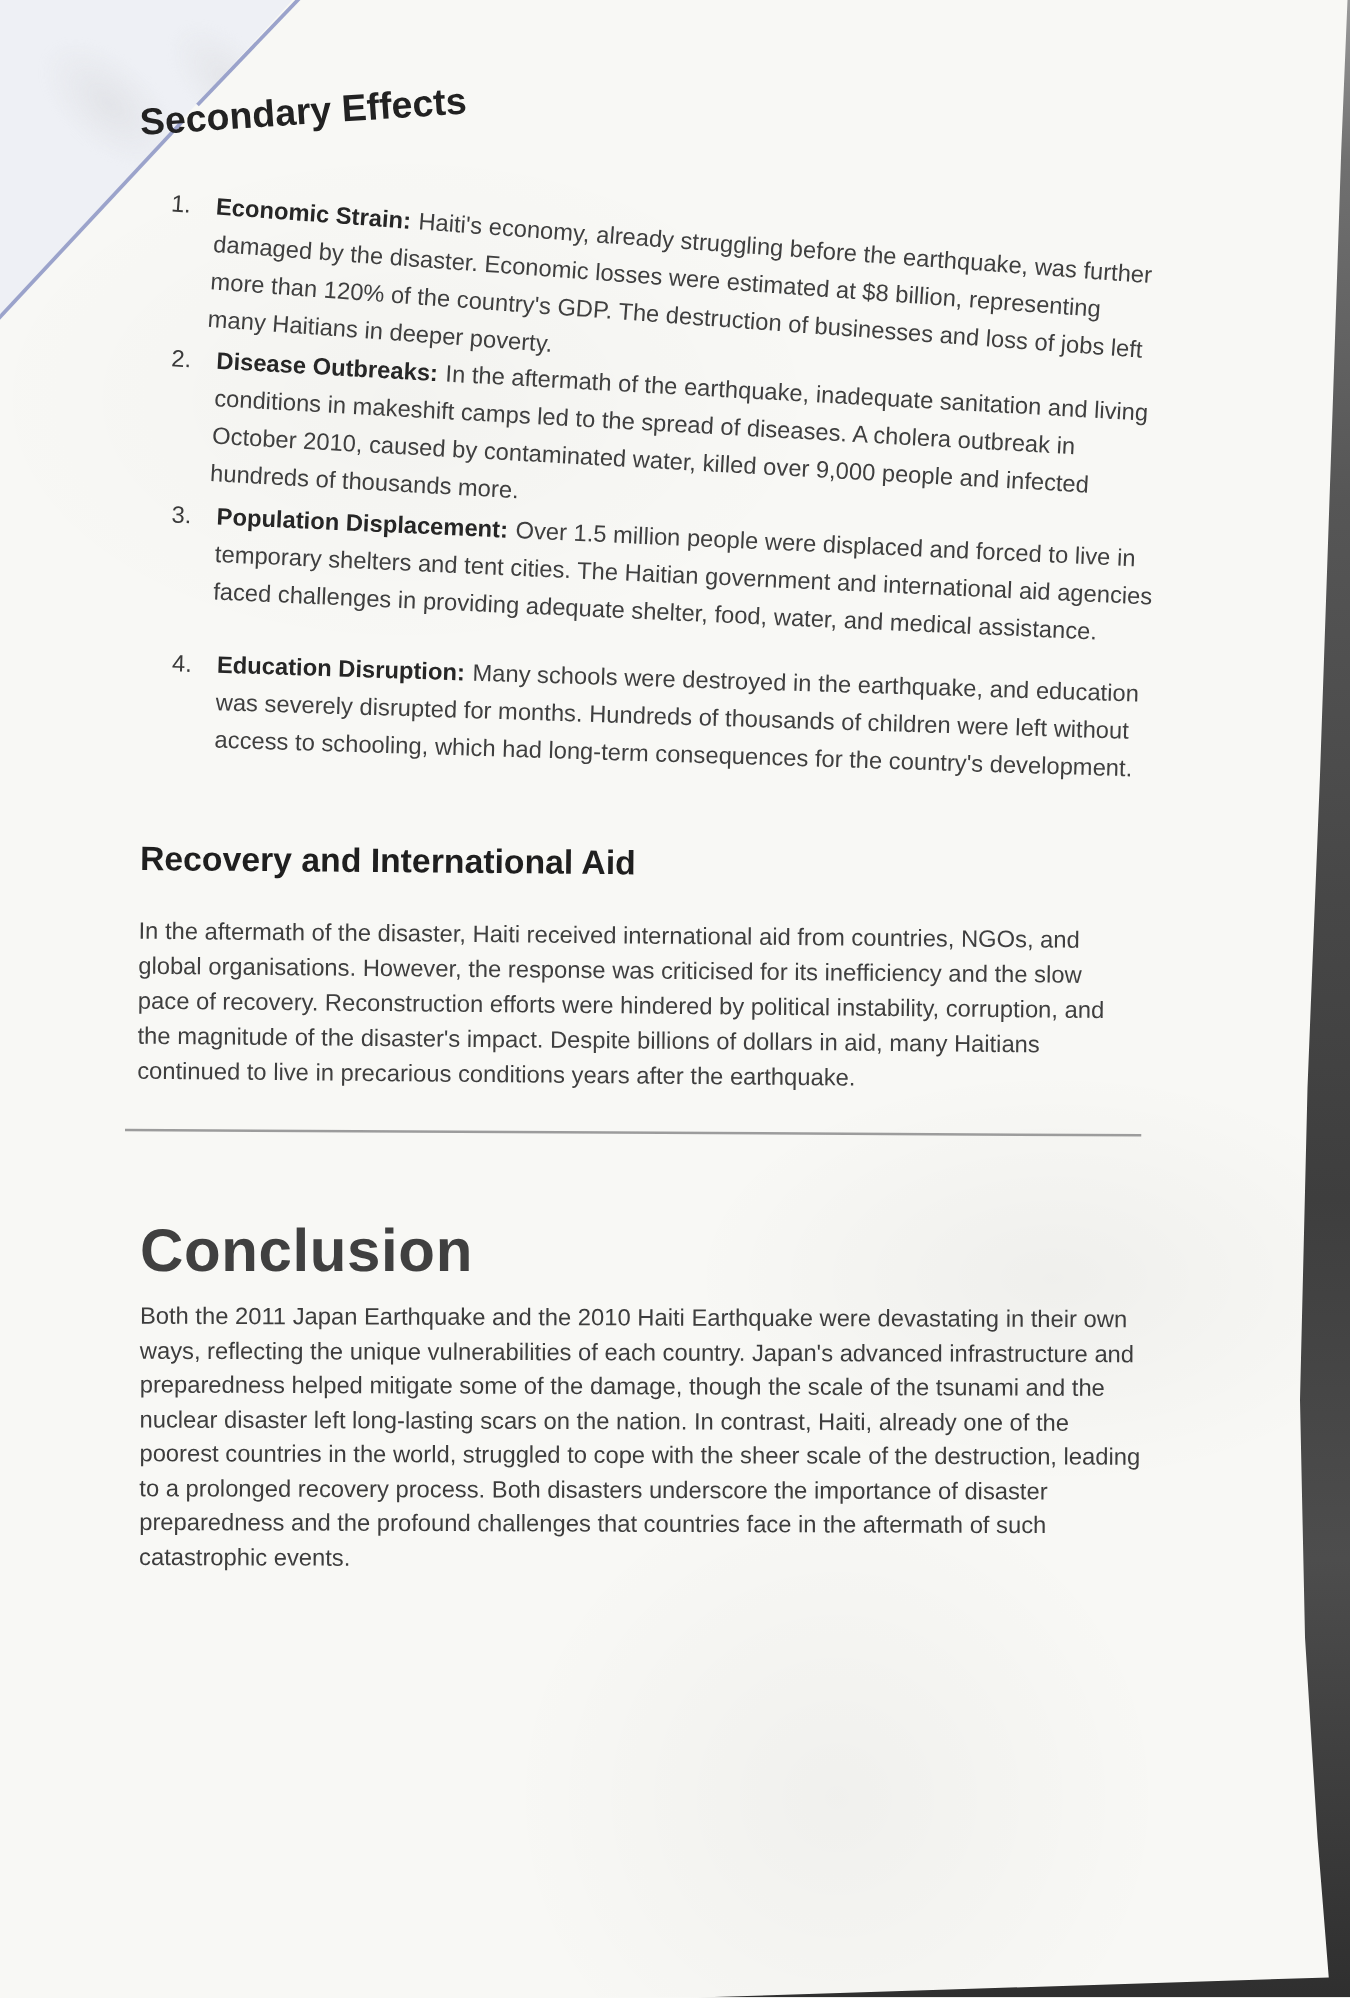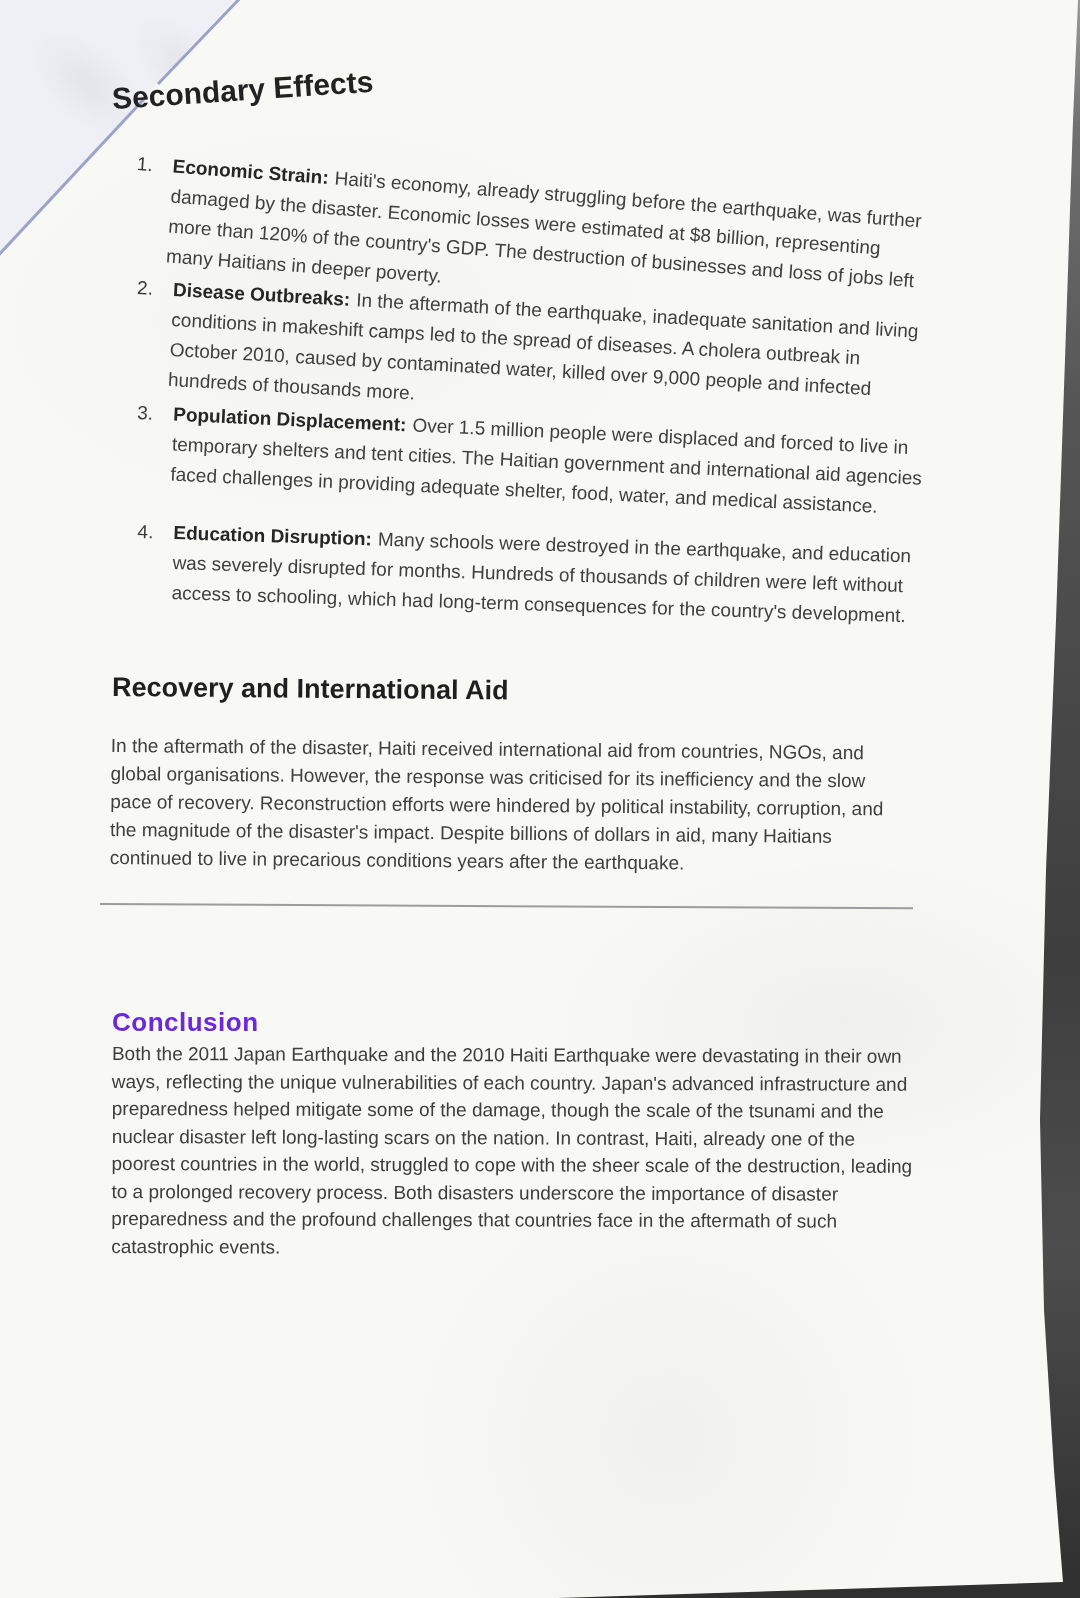--- a/index.html
+++ b/index.html
@@ -62,23 +62,22 @@
     position:absolute;left:111px;top:732px;width:800px;
     font-size:19px;line-height:28px;color:#3f3f3f;
     transform:rotate(.55deg);transform-origin:left top;
   }
   .divider{
     position:absolute;left:100px;top:903px;width:813px;height:2px;
     background:#9c9c9c;transform:rotate(.3deg);transform-origin:left center;
   }
   .h-conclusion{
     position:absolute;left:112px;top:974px;
-    font-size:26px;font-weight:700;color:#6d28d9;letter-spacing:.5px;
+    font-size:48px;font-weight:700;color:#404040;letter-spacing:.5px;
     white-space:nowrap;
-    margin-top:33px;
   }
   .p-conclusion{
     position:absolute;left:112px;top:1040px;width:802px;
     font-size:19px;line-height:27.5px;color:#3d3d3d;
     transform:rotate(.2deg);transform-origin:left top;
   }
 </style>
 </head>
 <body>
 

